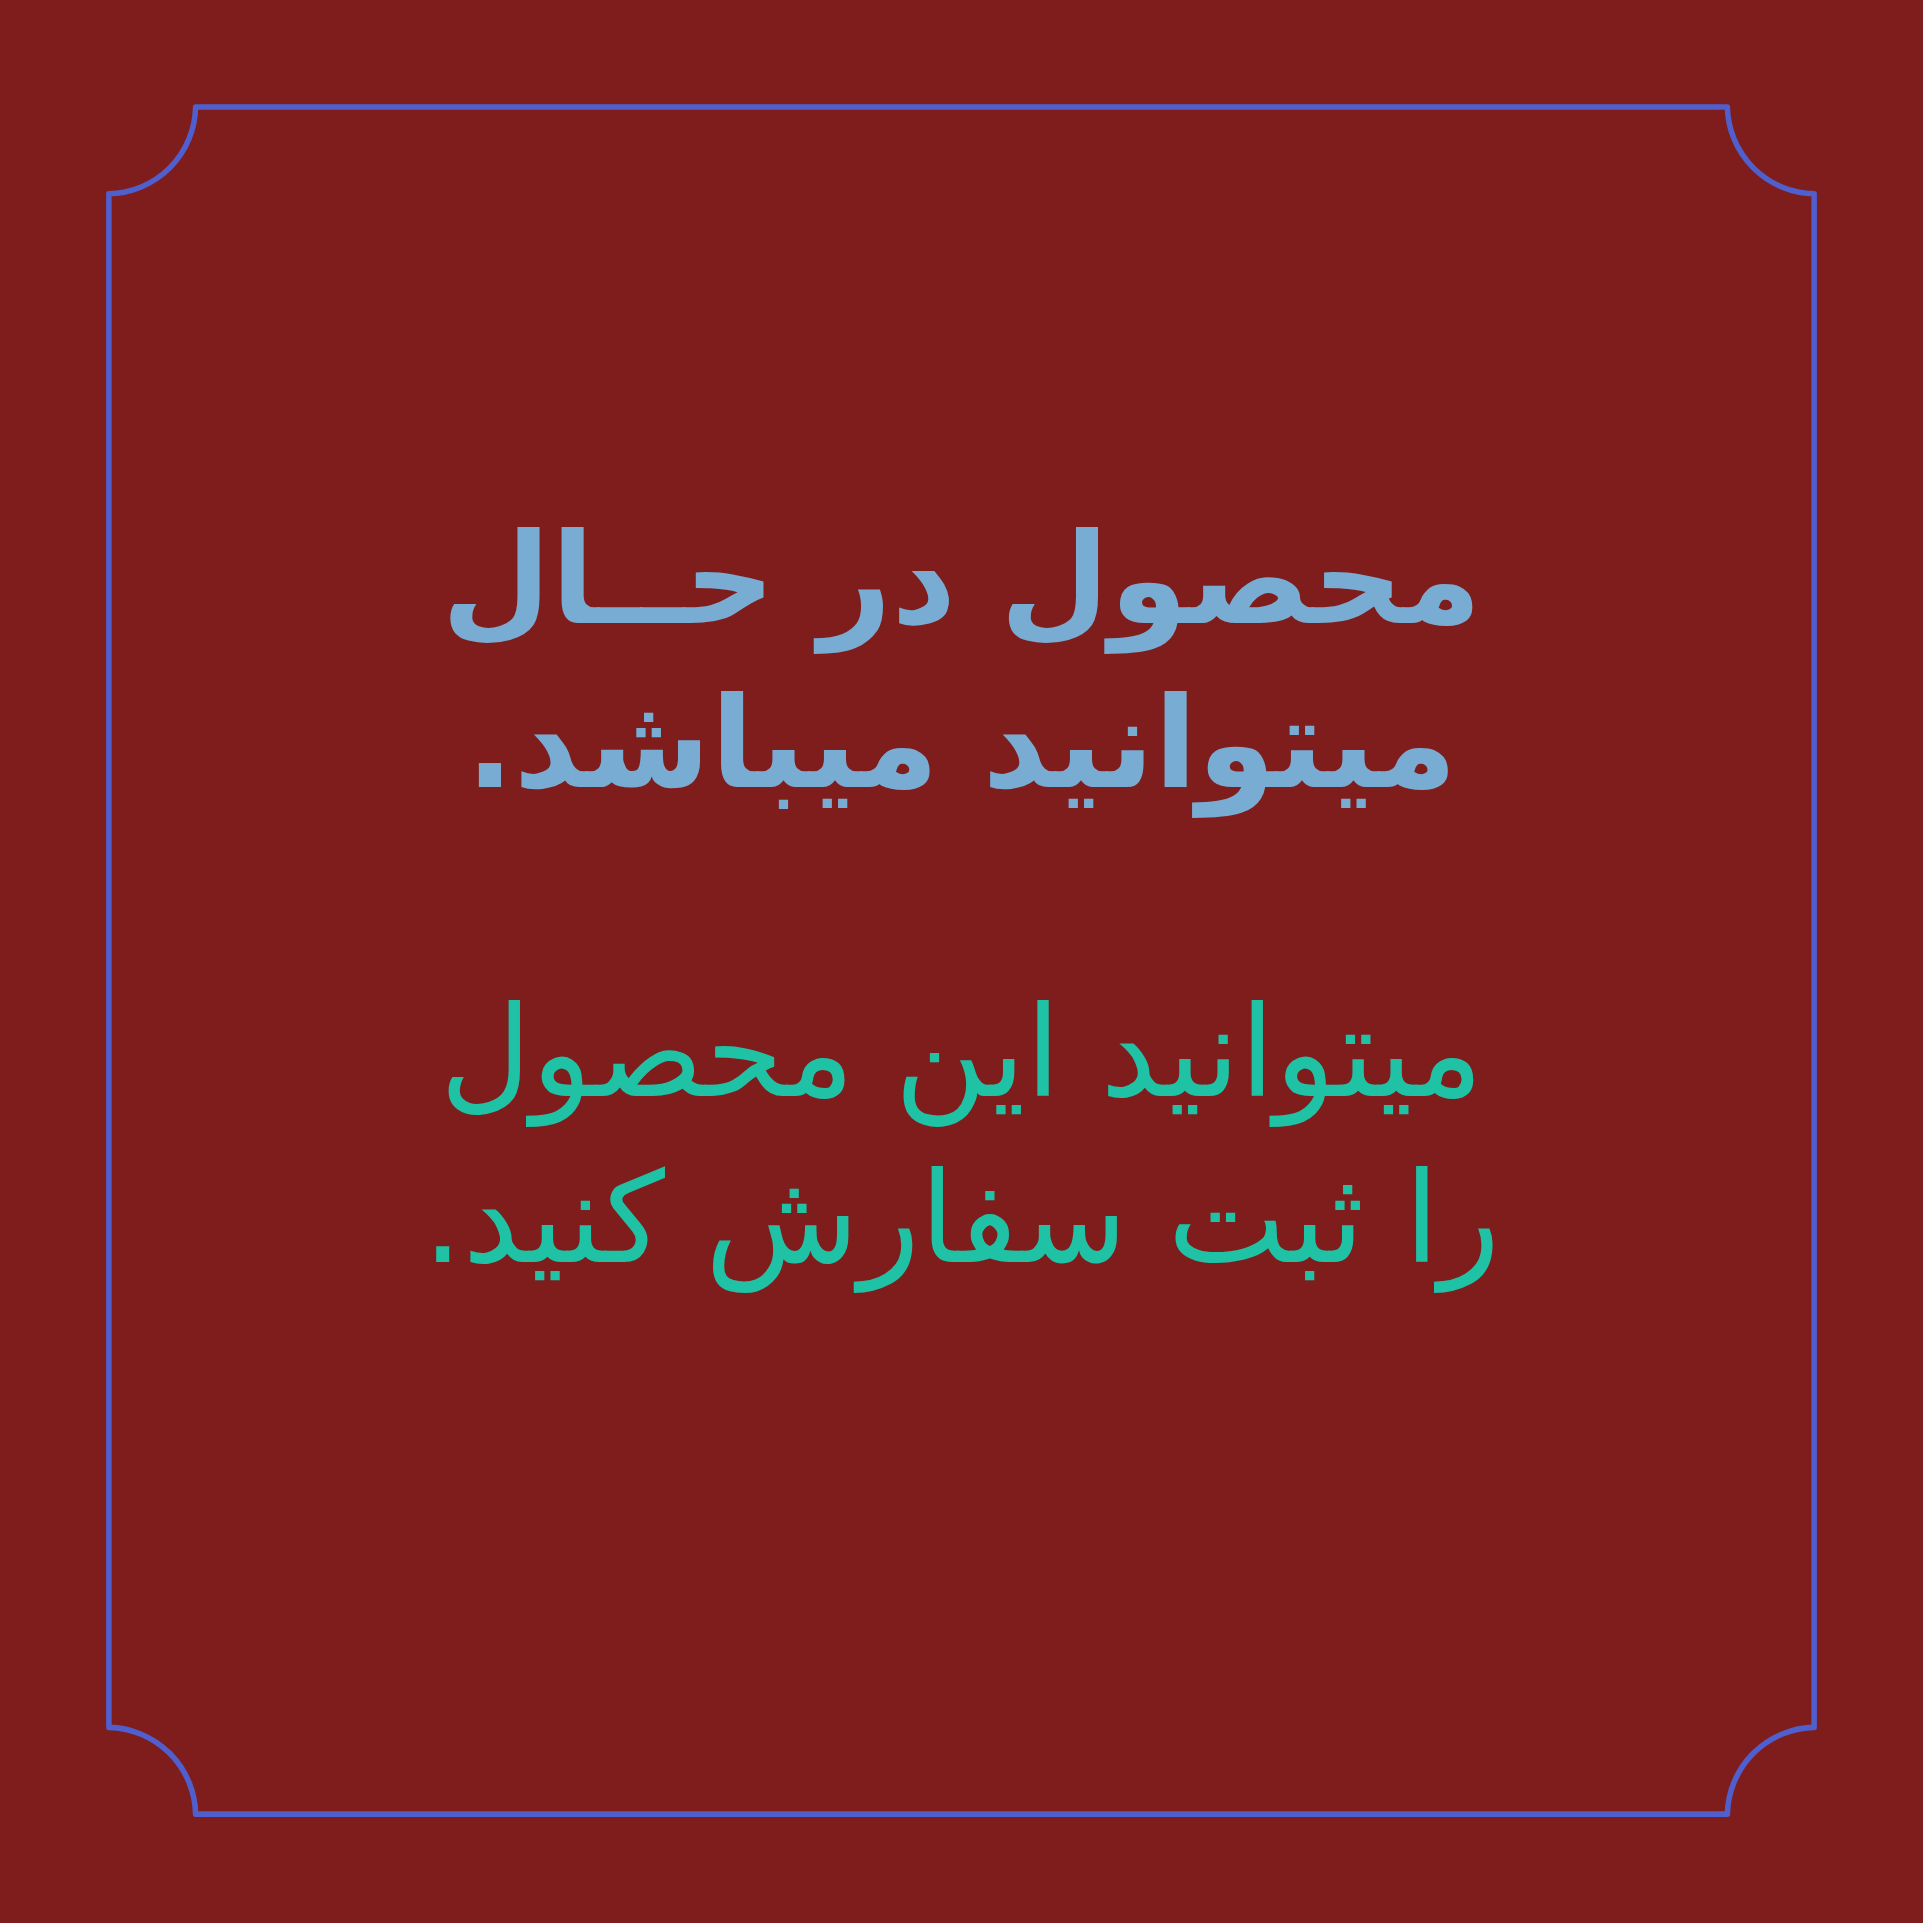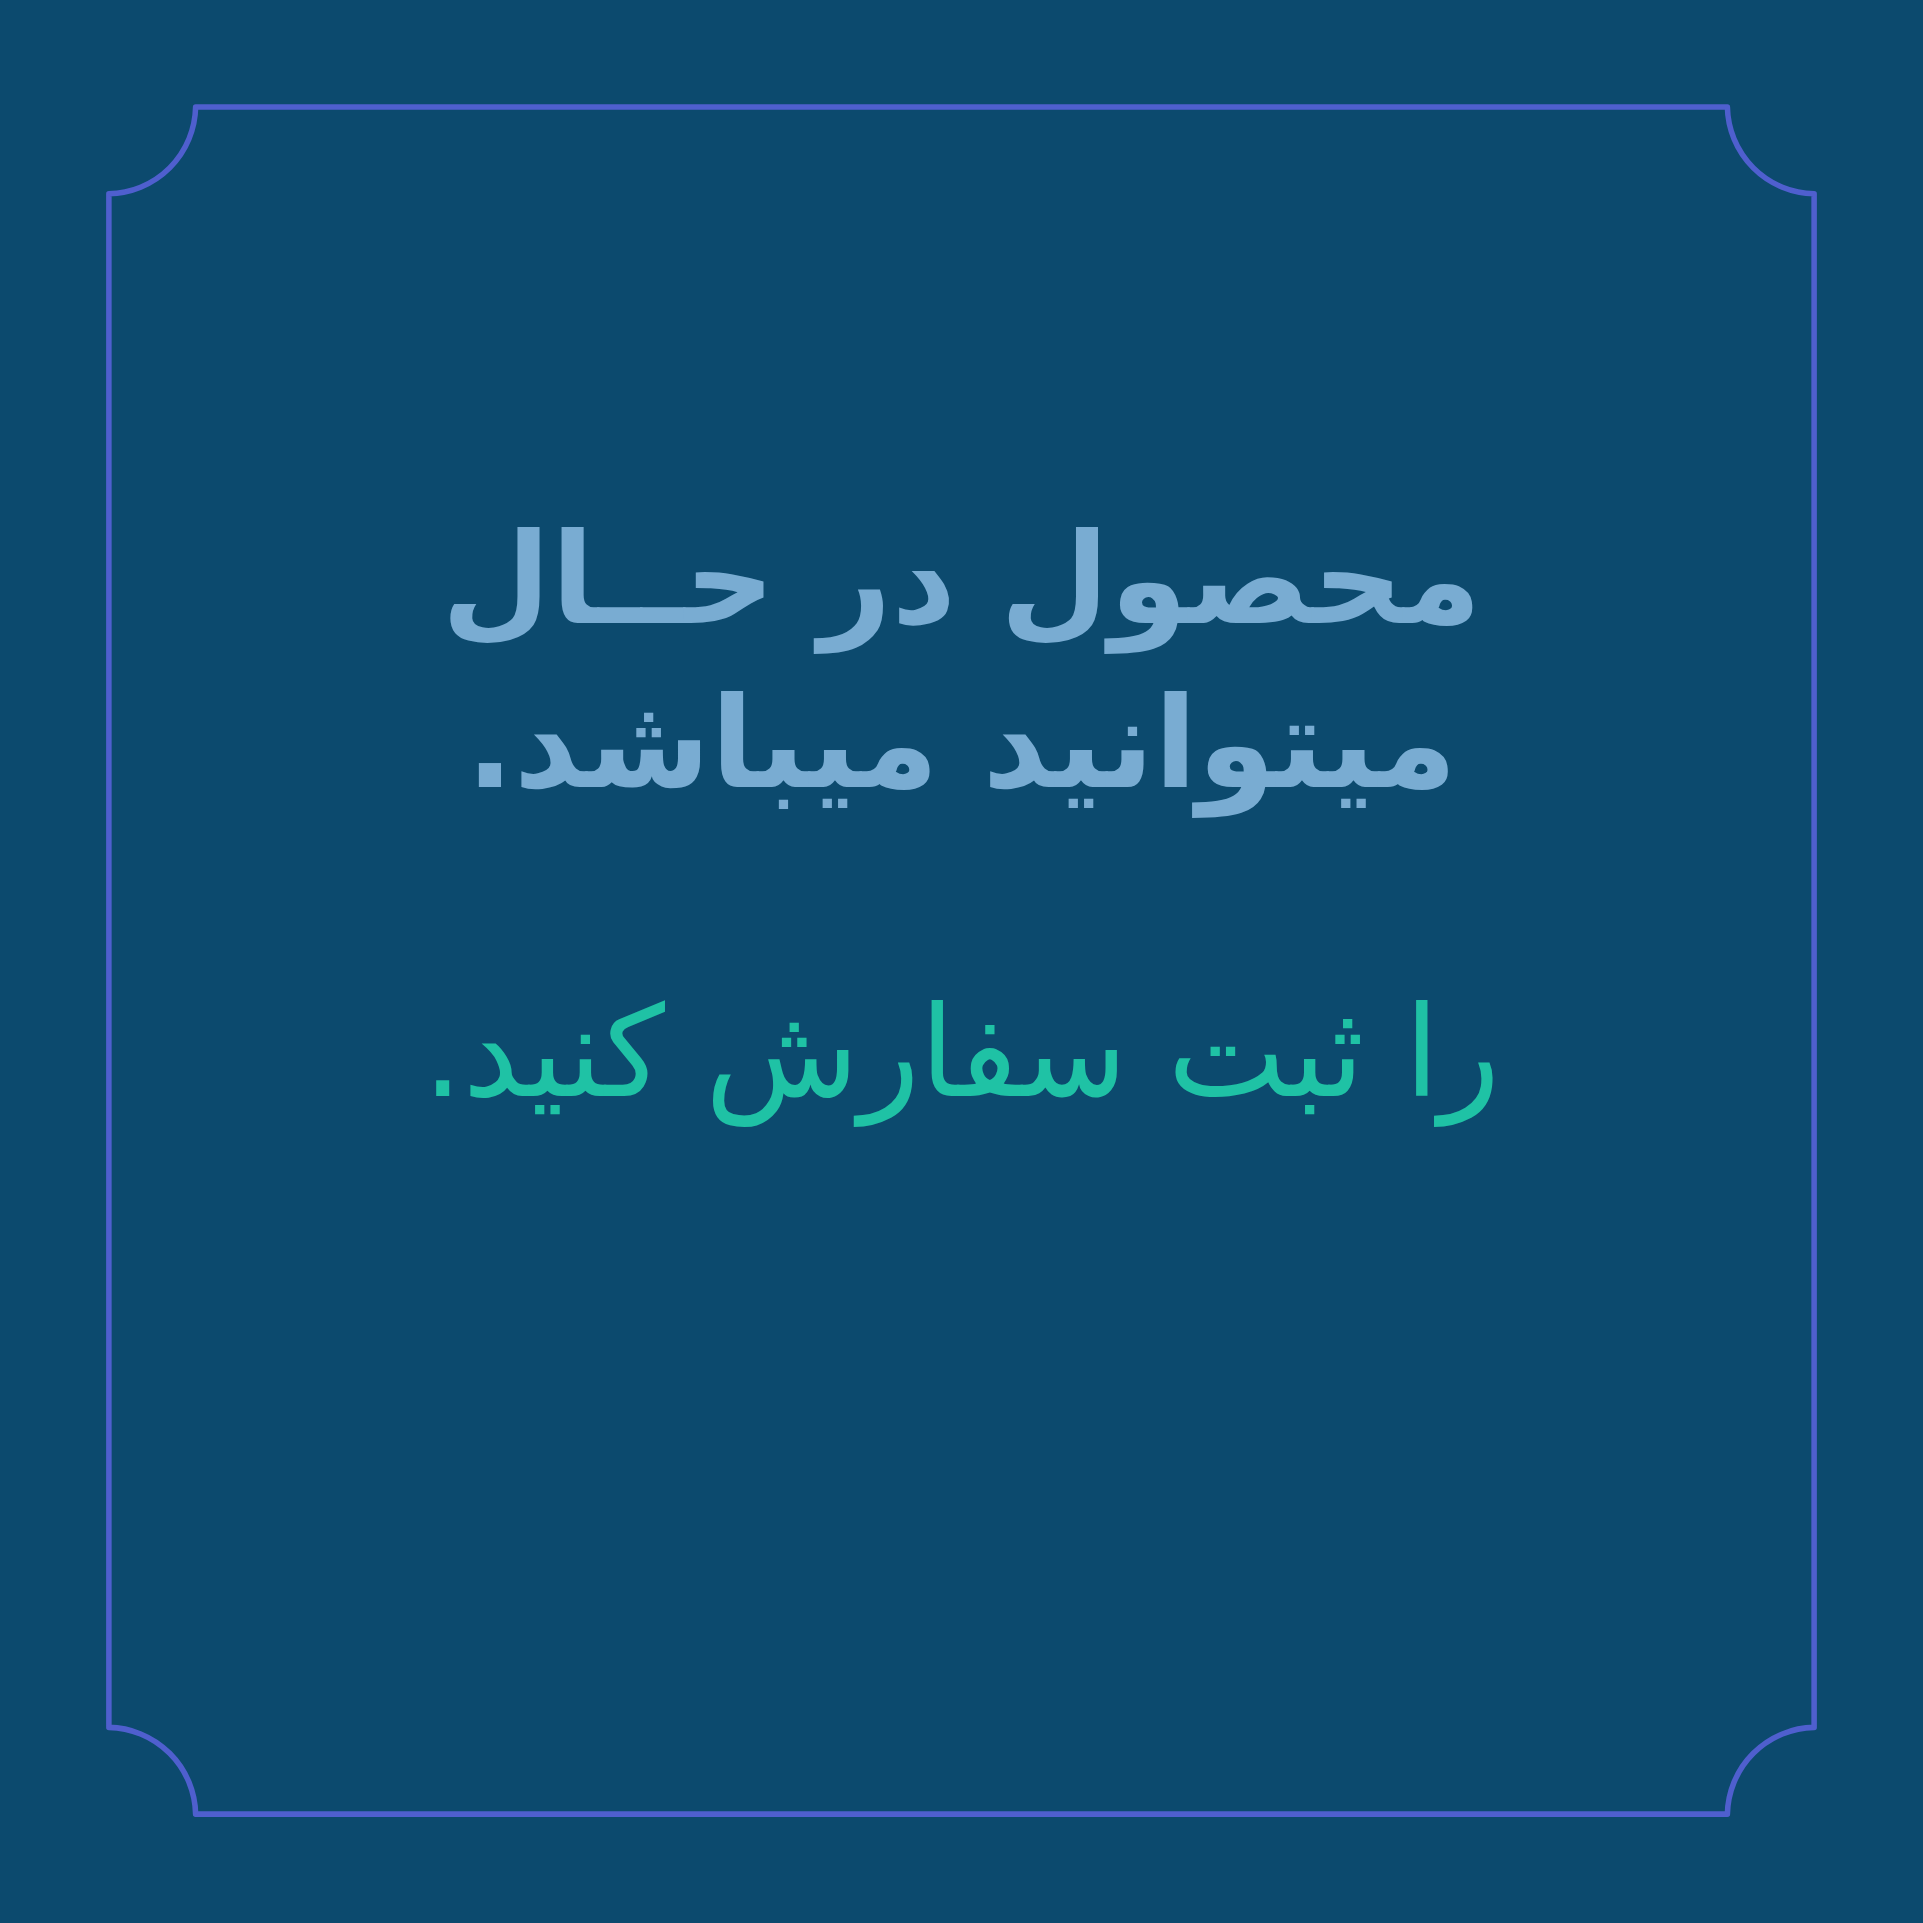--- a/index.html
+++ b/index.html
@@ -70,21 +70,21 @@
   }
 
   .msg-line {
     display: block;
     white-space: nowrap;
   }
 </style>
 </head>
 <body style="background: rgb(255, 255, 253);">
 
-<div id="placeholder-card" style="background: #0c4a6e;">
+<div id="placeholder-card" style="background: #7f1d1d;">
 
   <svg id="frame-svg" viewBox="0 0 2084 2084" xmlns="http://www.w3.org/2000/svg" aria-hidden="true">
 
     <path d="
         M 212 116
         L 1872 116
         A 96 96 0 0 0 1966 210
         L 1966 1872
         A 96 96 0 0 0 1872 1966
         L 212 1966
@@ -95,19 +95,20 @@
   </svg>
 
   <div id="message-stack">
 
     <p id="status-message" class="message-block" style="color: rgb(121, 172, 210);">
       <span class="msg-line">محصول در حــال</span>
       <span class="msg-line">میتوانید میباشد.</span>
     </p>
 
     <p id="order-message" class="message-block" style="color: rgb(31, 194, 165);">
+      <span class="msg-line">میتوانید این محصول</span>
       <span class="msg-line">را ثبت سفارش کنید.</span>
     </p>
 
   </div>
 
 </div>
 
 
 </body></html>

